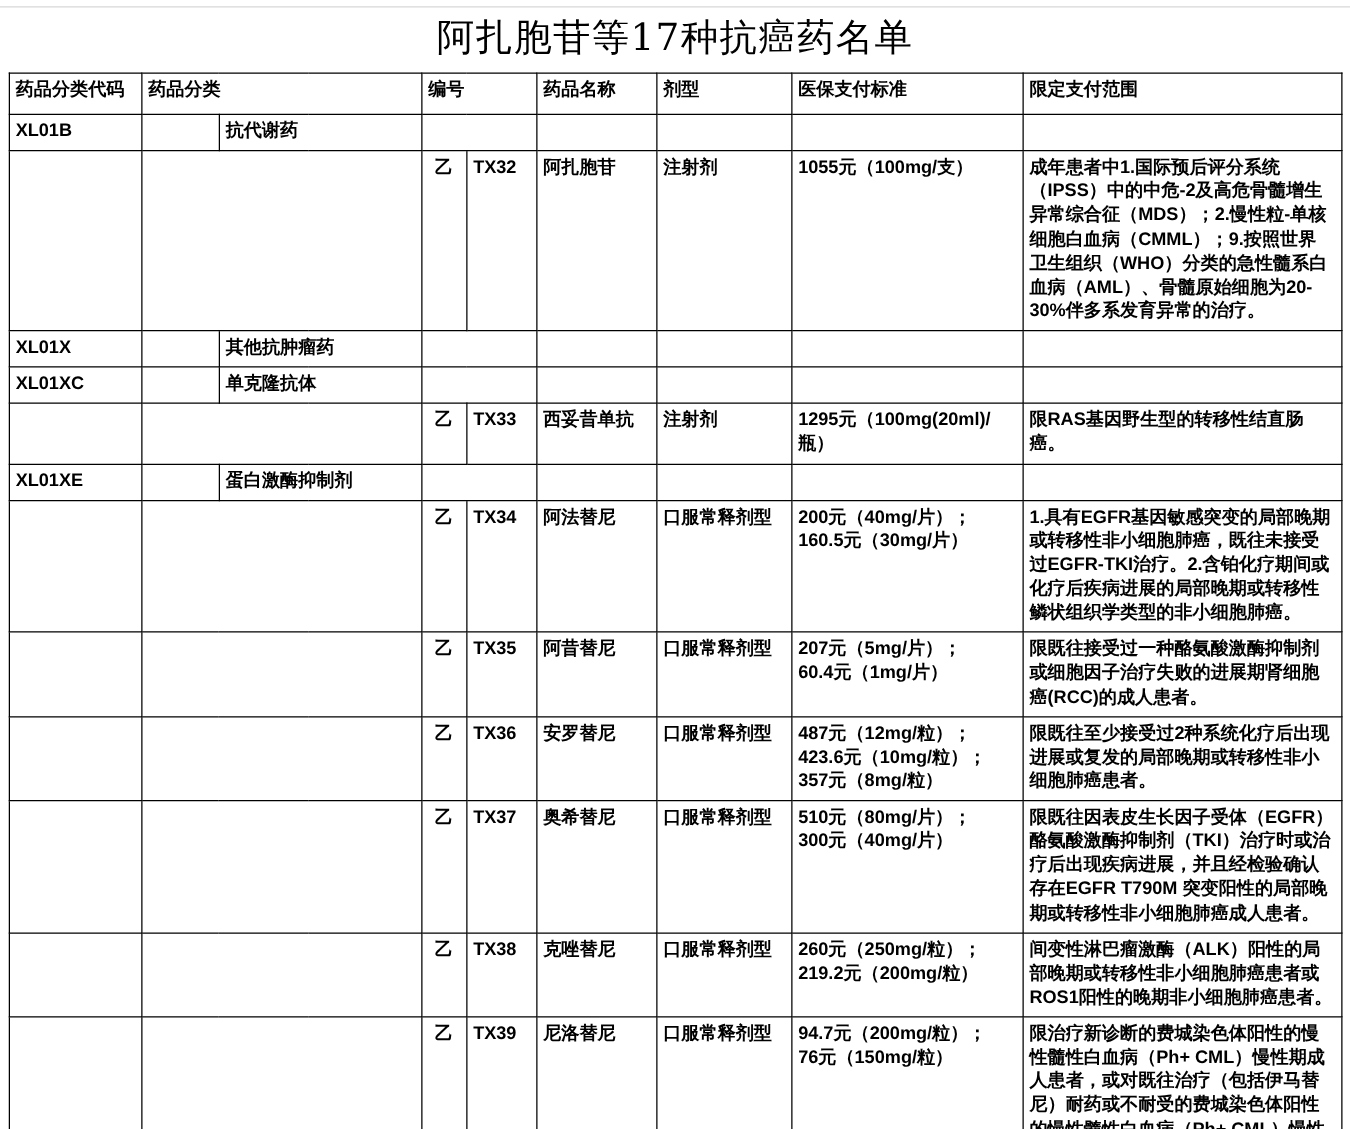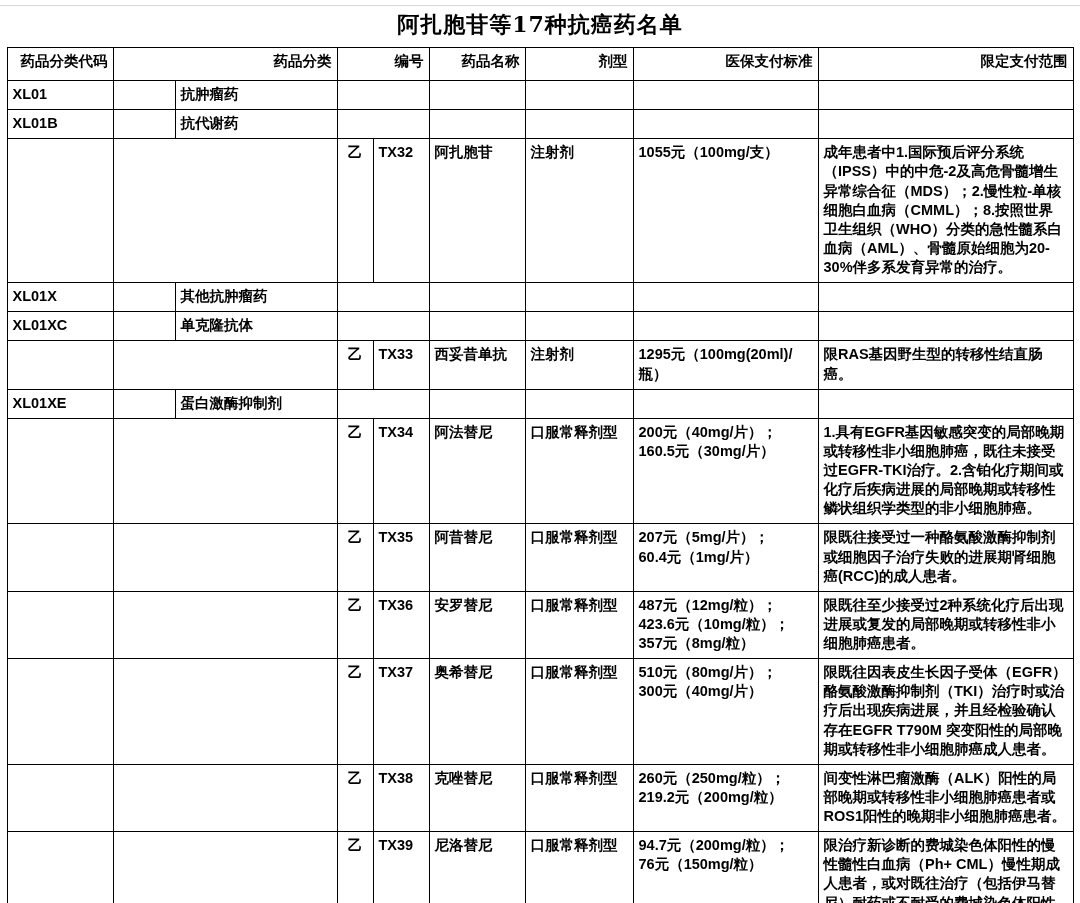--- a/index.html
+++ b/index.html
@@ -21,43 +21,43 @@
     position: relative;
   }
   .topbar {
     height: 6px;
     width: 100%;
     border-bottom: 1px solid #d8d8d8;
     box-sizing: border-box;
   }
   .doc-title {
     text-align: center;
-    font-size: 22px;
-    font-weight: bold;
+    font-size: 30px;
+    font-weight: normal;
     letter-spacing: 1px;
     padding: 4px 0 7px 0;
     font-family: "DejaVu Serif", "Liberation Serif", serif;
   }
   table.main {
     border-collapse: collapse;
     width: 1066px;
     margin: 0 auto;
     table-layout: fixed;
   }
   table.main td, table.main th {
     border: 1px solid #000000;
     vertical-align: top;
     padding: 4px 5px 5px 5px;
     font-size: 14.5px;
     line-height: 1.32;
     font-weight: bold;
     font-family: "Liberation Sans", "DejaVu Sans", sans-serif;
   }
   table.main th {
-    text-align: right;
+    text-align: left;
     height: 24px;
     padding-top: 4px;
     padding-bottom: 4px;
   }
   .c0 { width: 106px; }
   .c1 { width: 62px; }
   .c2 { width: 72px; }
   .c3 { width: 90px; }
   .c4 { width: 36px; text-align: center; }
   .c5 { width: 56px; }
@@ -95,48 +95,38 @@
         <th colspan="3" class="center">药品分类</th>
         <th colspan="2" class="center">编号</th>
         <th>药品名称</th>
         <th>剂型</th>
         <th>医保支付标准</th>
         <th>限定支付范围</th>
       </tr>
     </thead>
     <tbody>
         <tr>
-          <td>XL01</td>
-          <td></td>
-          <td colspan="2">抗肿瘤药</td>
-          <td colspan="2"></td>
-          <td></td>
-          <td></td>
-          <td></td>
-          <td></td>
-        </tr>
-        <tr>
           <td>XL01B</td>
           <td></td>
           <td colspan="2">抗代谢药</td>
           <td colspan="2"></td>
           <td></td>
           <td></td>
           <td></td>
           <td></td>
         </tr>
         <tr class="row-tall">
           <td></td>
           <td colspan="3"></td>
           <td class="center">乙</td>
           <td>TX32</td>
           <td>阿扎胞苷</td>
           <td>注射剂</td>
           <td>1055元（100mg/支）</td>
-          <td>成年患者中1.国际预后评分系统（IPSS）中的中危-2及高危骨髓增生异常综合征（MDS）；2.慢性粒-单核细胞白血病（CMML）；8.按照世界卫生组织（WHO）分类的急性髓系白血病（AML）、骨髓原始细胞为20-30%伴多系发育异常的治疗。</td>
+          <td>成年患者中1.国际预后评分系统（IPSS）中的中危-2及高危骨髓增生异常综合征（MDS）；2.慢性粒-单核细胞白血病（CMML）；9.按照世界卫生组织（WHO）分类的急性髓系白血病（AML）、骨髓原始细胞为20-30%伴多系发育异常的治疗。</td>
         </tr>
         <tr>
           <td>XL01X</td>
           <td></td>
           <td colspan="2">其他抗肿瘤药</td>
           <td colspan="2"></td>
           <td></td>
           <td></td>
           <td></td>
           <td></td>

